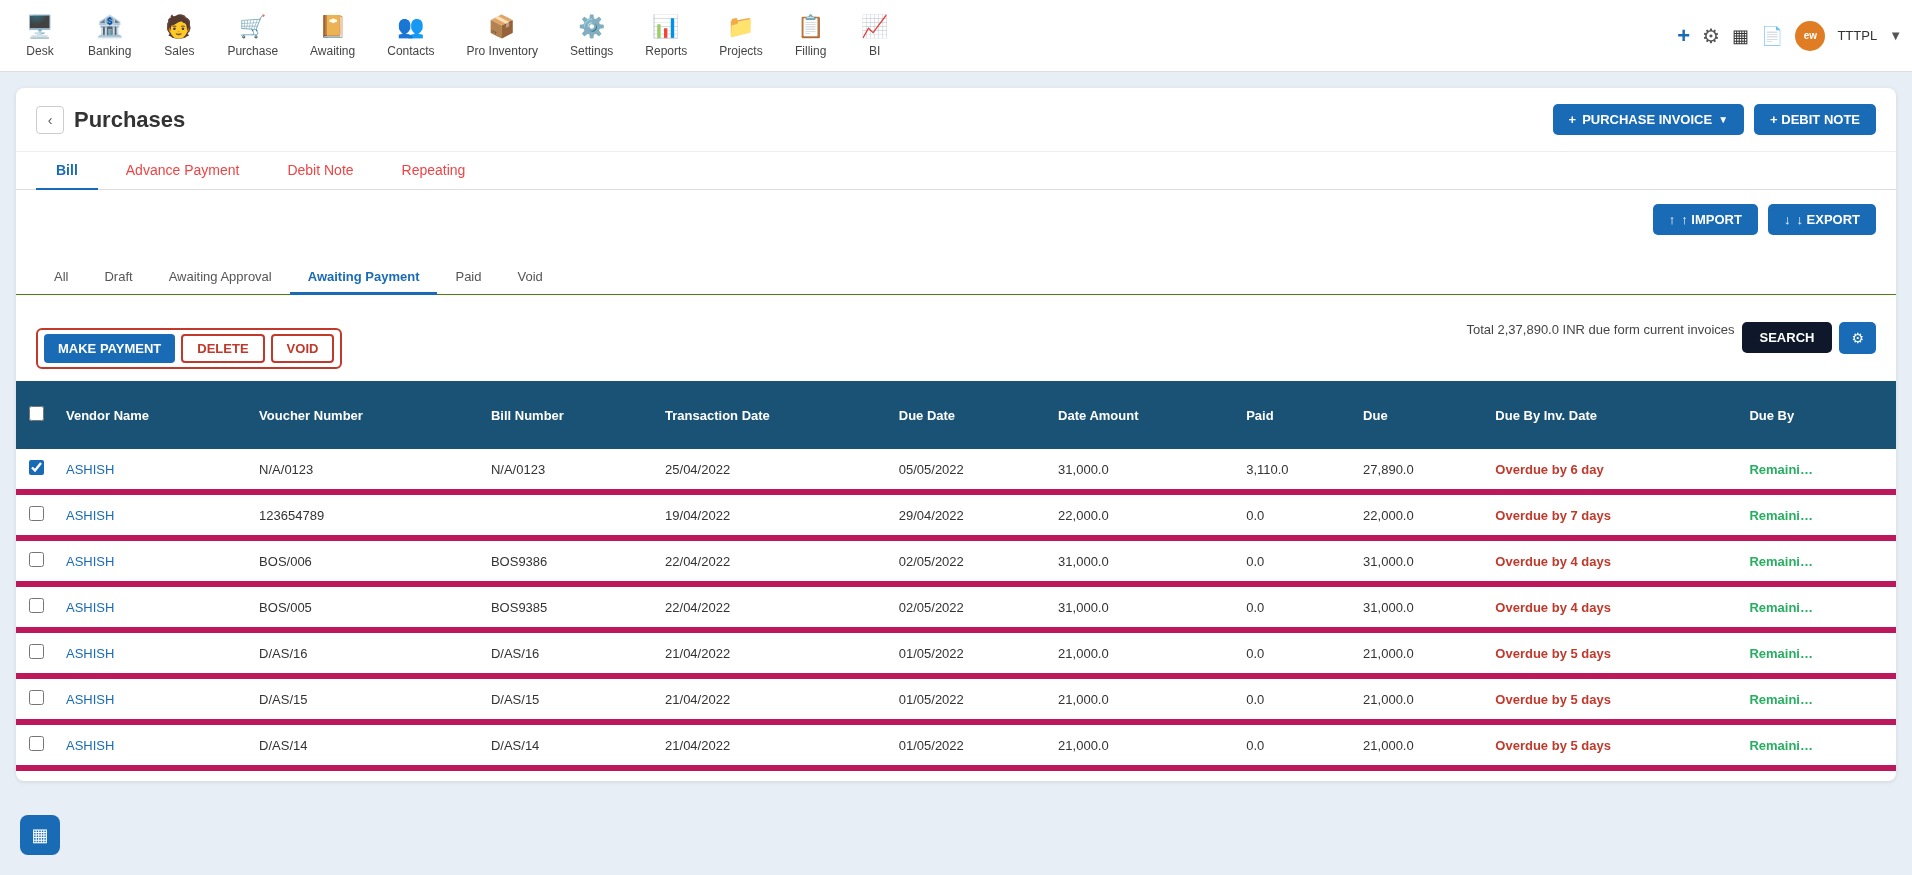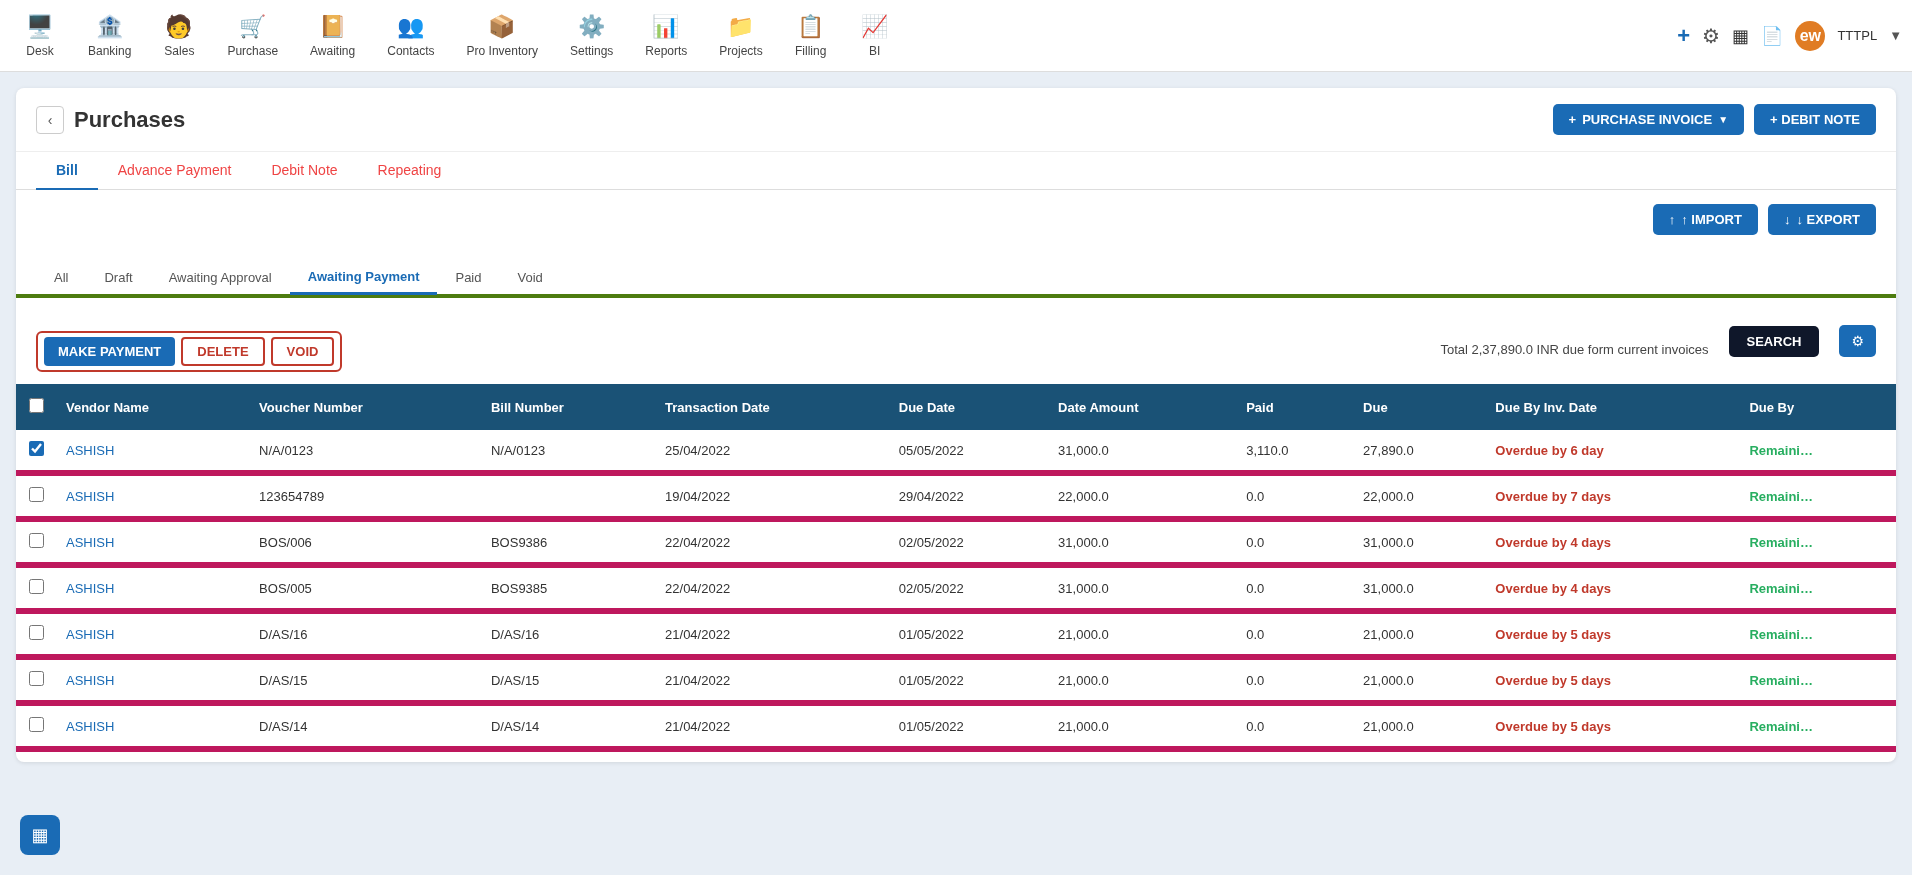--- a/index.html
+++ b/index.html
@@ -22,21 +22,21 @@
       padding: 6px 14px;
       cursor: pointer;
       border-radius: 6px;
       min-width: 60px;
       color: #444;
       font-size: 12px;
       gap: 4px;
     }
     .nav-item .nav-icon { font-size: 22px; }
     .nav-right { display: flex; align-items: center; gap: 12px; margin-left: auto; }
-    .nav-user { background: #e07c24; color: #fff; border-radius: 50%; width: 30px; height: 30px; display: flex; align-items: center; justify-content: center; font-size: 16px; font-weight: bold; }
+    .nav-user { background: #e07c24; color: #fff; border-radius: 50%; width: 30px; height: 30px; display: flex; align-items: center; justify-content: center; font-size: 10px; font-weight: bold; }
     .nav-brand { font-size: 13px; color: #333; font-weight: 500; }
 
     
     .main-content {
       background: #e8eef5;
       min-height: calc(100vh - 72px);
       padding: 16px;
     }
 
     
@@ -83,39 +83,38 @@
       align-items: center;
       gap: 6px;
     }
     .btn-primary .arrow-down { font-size: 10px; }
 
     
     .tabs-row {
       display: flex;
       padding: 0 20px;
       border-bottom: 1px solid #ddd;
-      gap: 0;
+      gap: 8px;
     }
     .tab {
       padding: 10px 20px;
       cursor: pointer;
       color: #ef4444;
       font-size: 14px;
       border-bottom: 2px solid transparent;
       margin-bottom: -1px;
     }
     .tab.active { color: #1a6bb5; border-bottom: 2px solid #1a6bb5; font-weight: 600; }
 
     
     .subtabs-row {
       display: flex;
       padding: 12px 20px 0;
       gap: 0;
-      border-bottom: 4px solid #4d7c0f;
-      align-items: flex-end;
+      border-bottom: 1px solid #4d7c0f;
     }
     .subtab {
       padding: 8px 18px;
       cursor: pointer;
       color: #555;
       font-size: 13px;
       border-bottom: 2px solid transparent;
       margin-bottom: -1px;
     }
     .subtab.active { color: #1a6bb5; border-bottom: 3px solid #1a6bb5; font-weight: 700; }
@@ -186,21 +185,21 @@
     .btn-void {
       background: #fff;
       color: #c0392b;
       border: 2px solid #c0392b;
       border-radius: 5px;
       padding: 7px 16px;
       cursor: pointer;
       font-size: 13px;
       font-weight: 700;
     }
-    .controls-right { display: flex; align-items: flex-end; gap: 20px; }
+    .controls-right { display: flex; align-items: flex-start; gap: 7px; }
     .total-text { font-size: 13px; color: #444; }
     .btn-search {
       background: #0f172a;
       color: #fff;
       border: none;
       border-radius: 5px;
       padding: 8px 18px;
       cursor: pointer;
       font-size: 13px;
       font-weight: 700;
@@ -213,21 +212,21 @@
       padding: 8px 12px;
       cursor: pointer;
       font-size: 14px;
     }
 
     
     .table-wrapper { overflow-x: auto; padding: 0 0 10px; }
     table { width: 100%; border-collapse: collapse; }
     thead tr { background: #1a5276; color: #fff; }
     thead th {
-      padding: 14px 10px;
+      padding: 25px 10px;
       text-align: left;
       font-size: 13px;
       font-weight: 600;
       white-space: nowrap;
     }
     thead th:first-child { width: 40px; text-align: center; }
     tbody tr { border-bottom: 6px solid #be185d; }
     tbody td { padding: 11px 10px; font-size: 13px; white-space: nowrap; }
     tbody td:first-child { text-align: center; }
     .vendor-link { color: #1a6bb5; cursor: pointer; font-weight: 500; }

